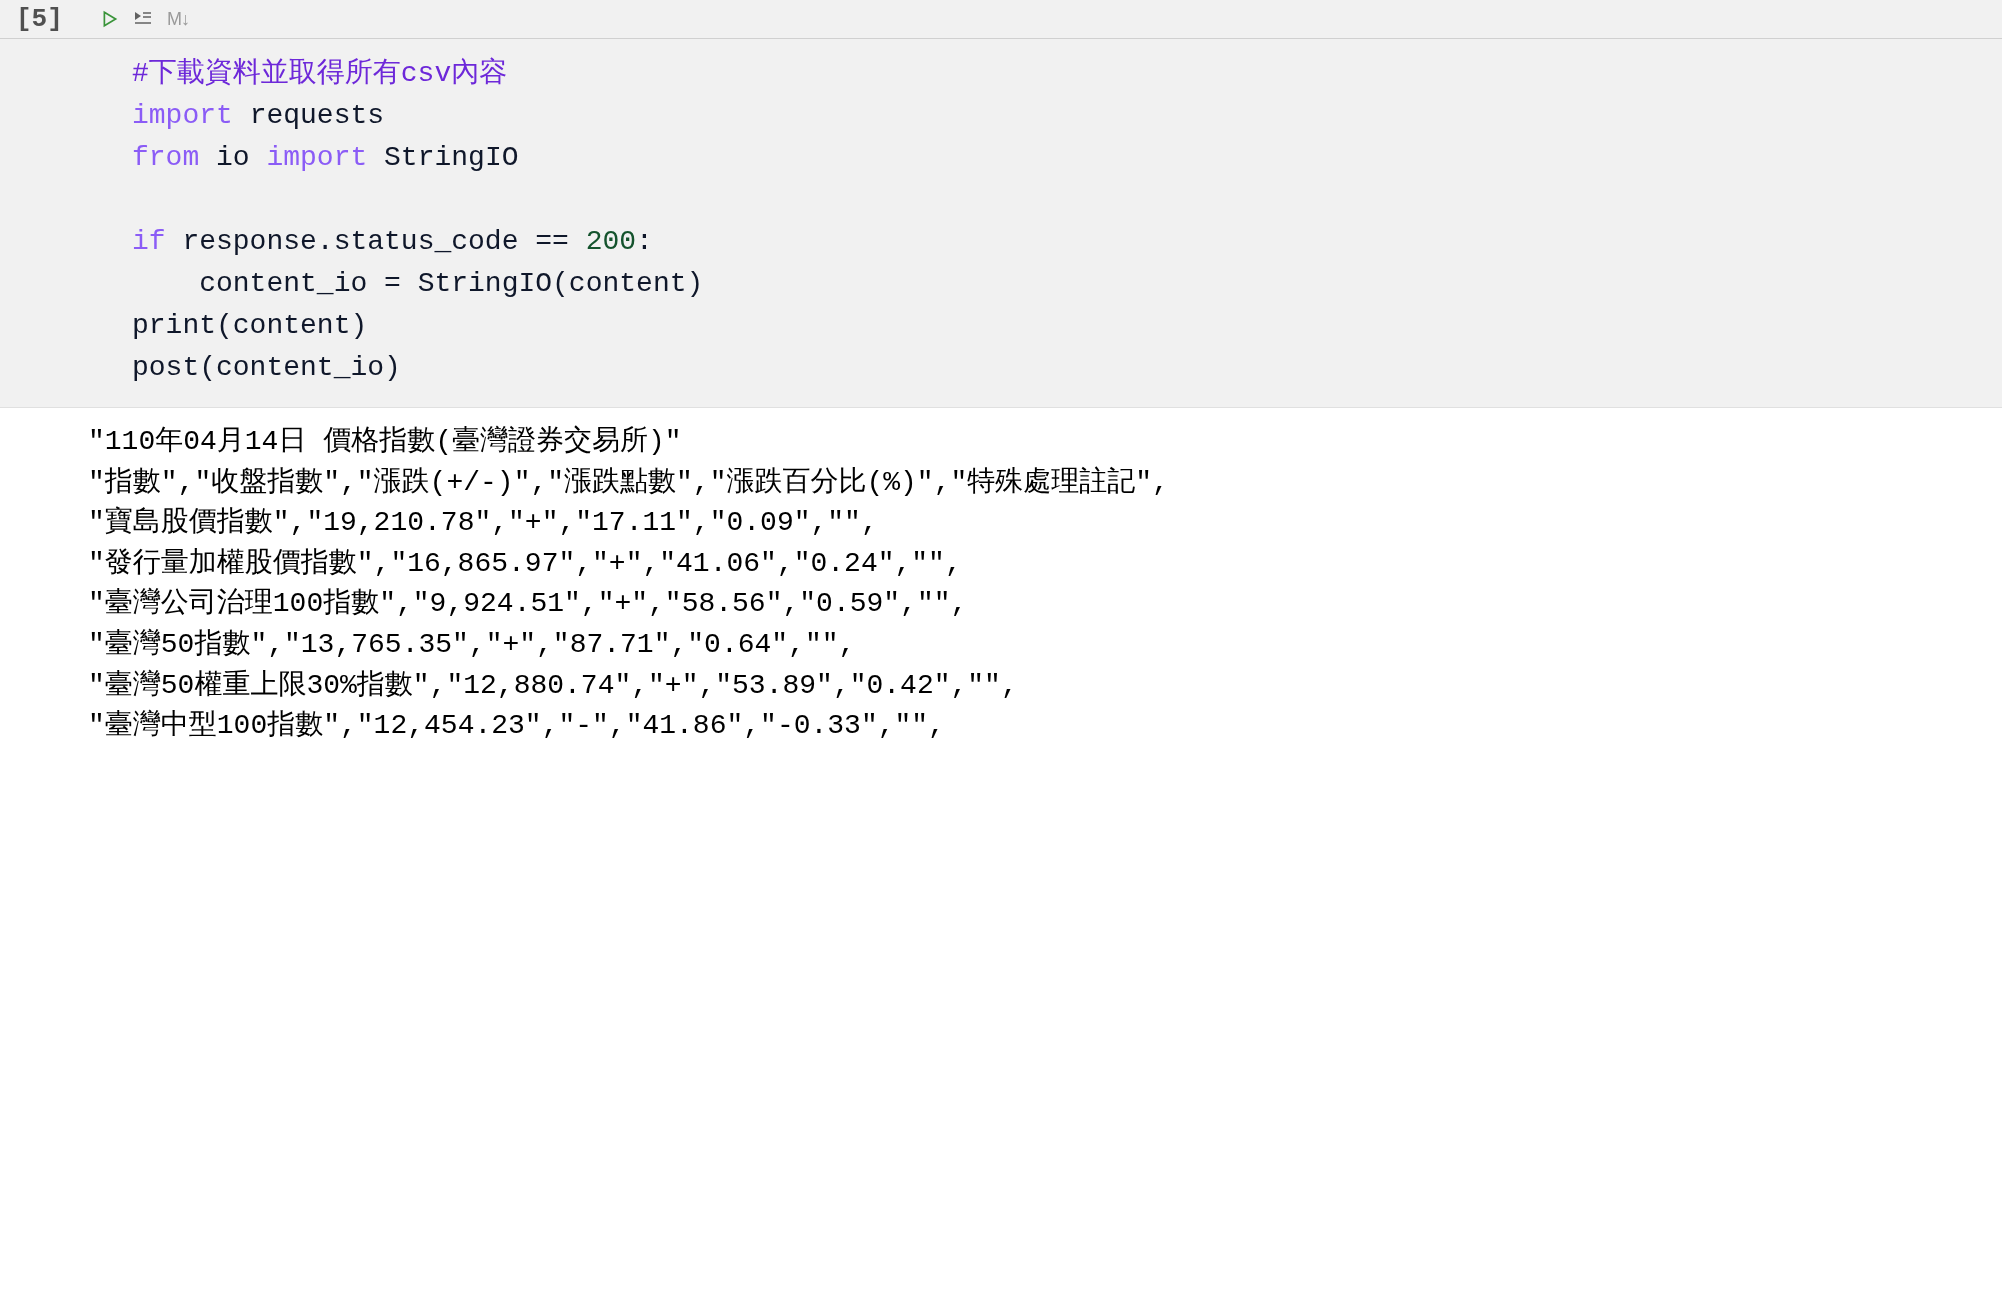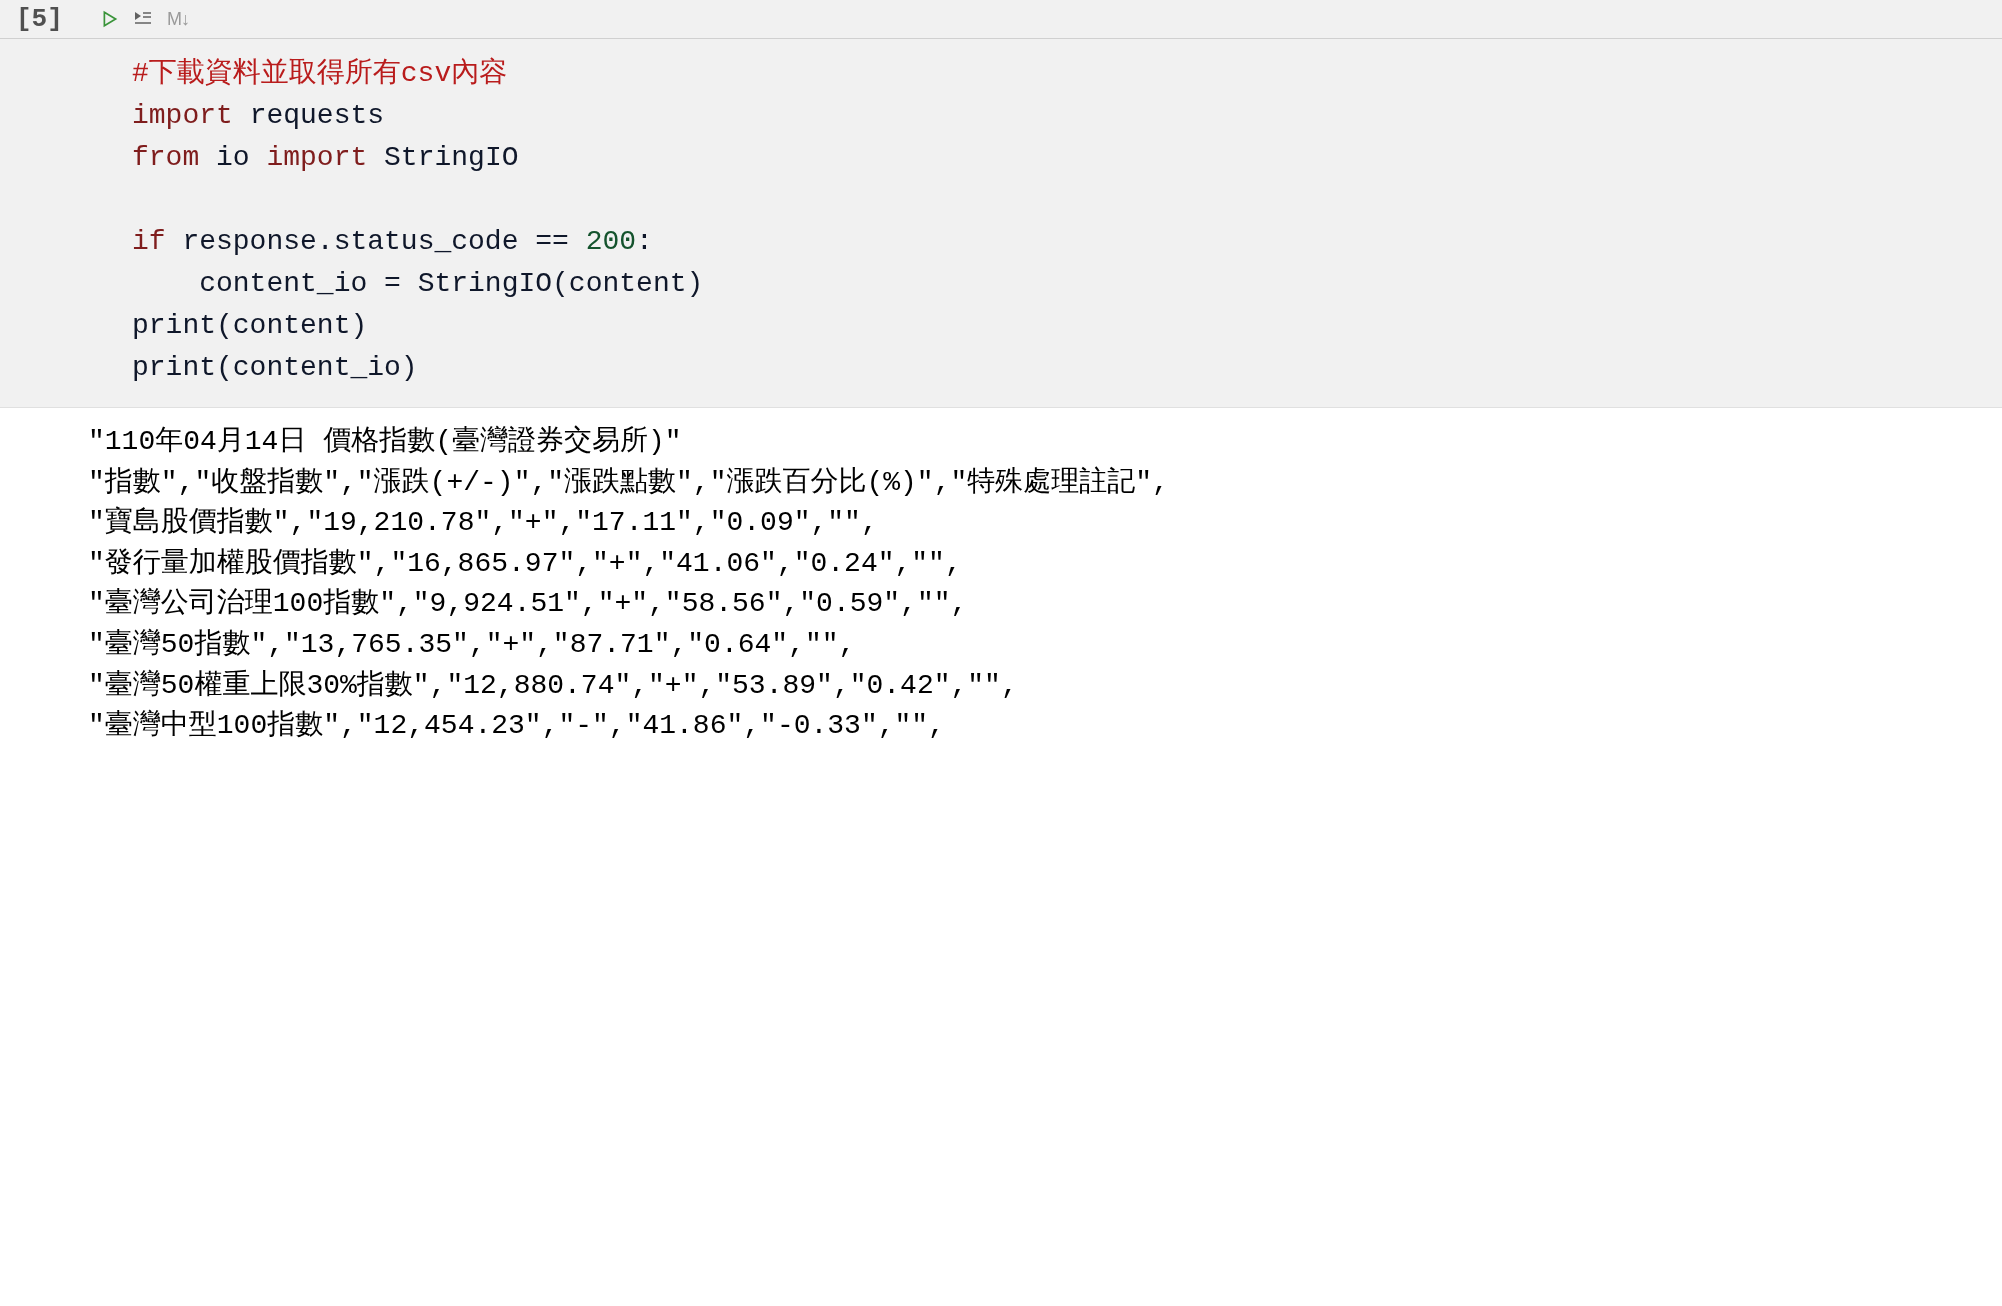--- a/index.html
+++ b/index.html
@@ -76,22 +76,22 @@
     .code-content {
       padding-left: 132px;
       line-height: 1.5;
       font-size: 28px;
     }
 
     .code-line {
       white-space: pre;
     }
 
-    .tok-comment { color: #b91c1c; }
-    .tok-keyword { color: #7f1d1d; }
+    .tok-comment { color: #6d28d9; }
+    .tok-keyword { color: #8b5cf6; }
     .tok-number { color: #14532d; }
     .tok-default { color: #0f172a; }
 
     .output-area {
       padding: 14px 0 10px 88px;
       font-size: 28px;
       line-height: 1.45;
       color: #000000;
     }
 
@@ -126,21 +126,21 @@
 
   <div class="code-area">
     <div class="code-content" id="code-content">
         <div class="code-line"><span class="tok-comment">#下載資料並取得所有csv內容</span></div>
         <div class="code-line"><span class="tok-keyword">import</span><span class="tok-default"> requests</span></div>
         <div class="code-line"><span class="tok-keyword">from</span><span class="tok-default"> io </span><span class="tok-keyword">import</span><span class="tok-default"> StringIO</span></div>
         <div class="code-line">&nbsp;</div>
         <div class="code-line"><span class="tok-keyword">if</span><span class="tok-default"> response.status_code == </span><span class="tok-number">200</span><span class="tok-default">:</span></div>
         <div class="code-line"><span class="tok-default">    content_io = StringIO(content)</span></div>
         <div class="code-line"><span class="tok-default">print(content)</span></div>
-        <div class="code-line"><span class="tok-default">print(content_io)</span></div>
+        <div class="code-line"><span class="tok-default">post(content_io)</span></div>
       </div>
   </div>
 
   <div class="output-area" id="output-content">
       <div class="output-line">"110年04月14日 價格指數(臺灣證券交易所)"</div>
       <div class="output-line">"指數","收盤指數","漲跌(+/-)","漲跌點數","漲跌百分比(%)","特殊處理註記",</div>
       <div class="output-line">"寶島股價指數","19,210.78","+","17.11","0.09","",</div>
       <div class="output-line">"發行量加權股價指數","16,865.97","+","41.06","0.24","",</div>
       <div class="output-line">"臺灣公司治理100指數","9,924.51","+","58.56","0.59","",</div>
       <div class="output-line">"臺灣50指數","13,765.35","+","87.71","0.64","",</div>

